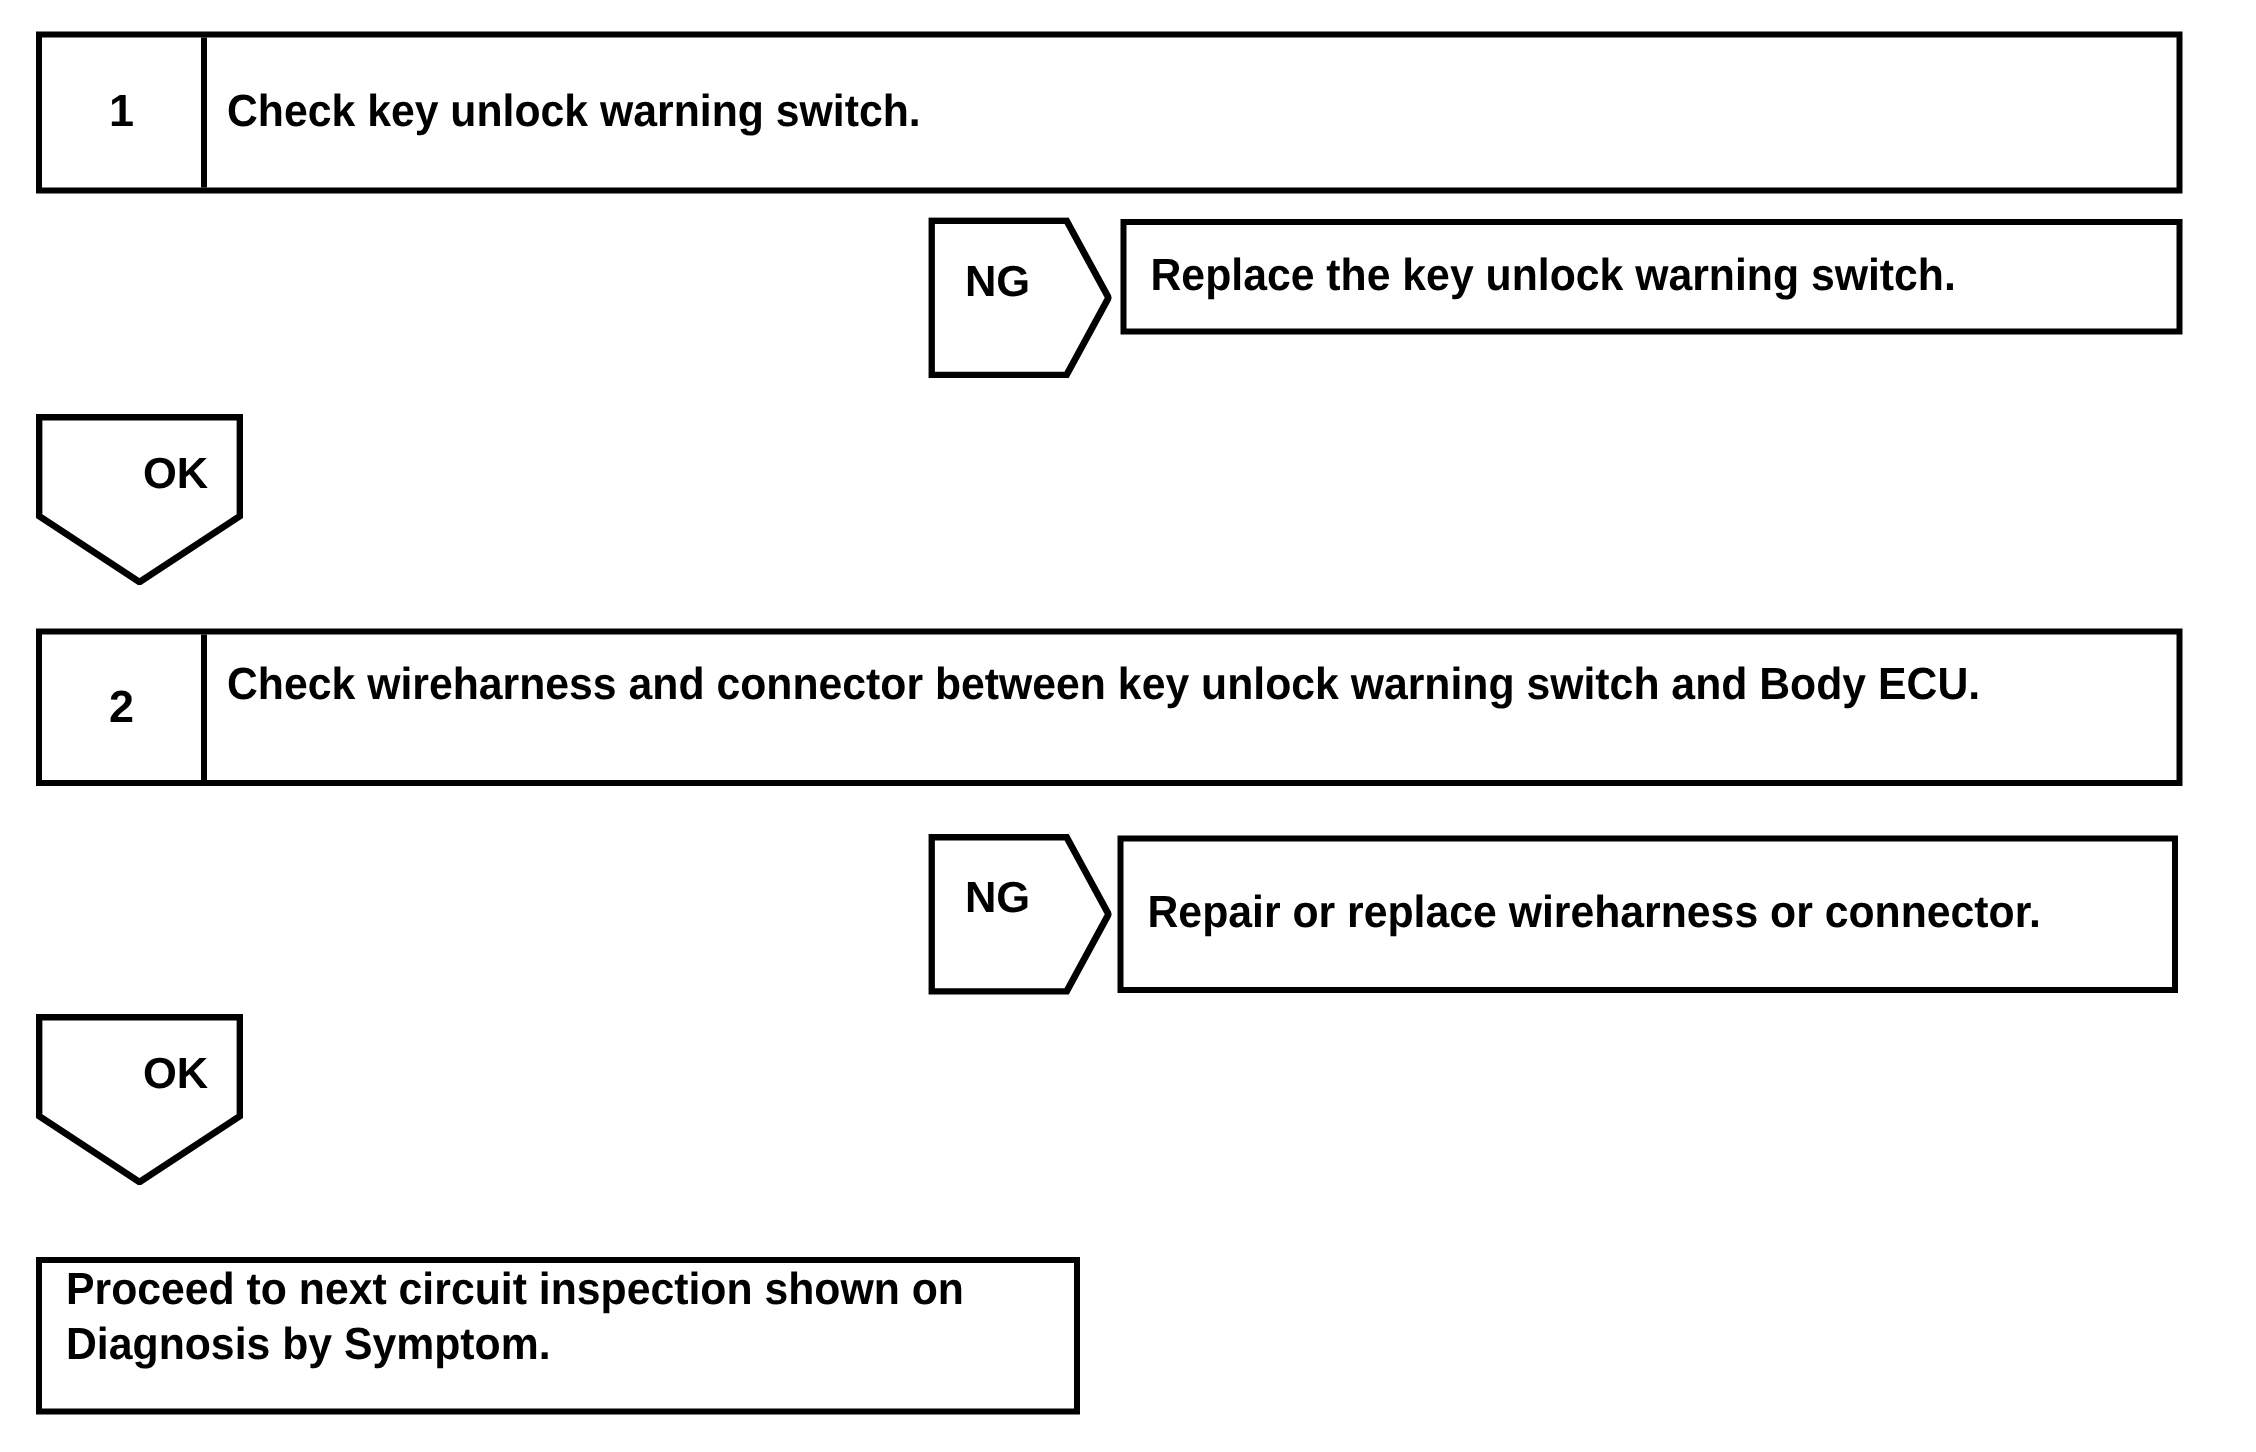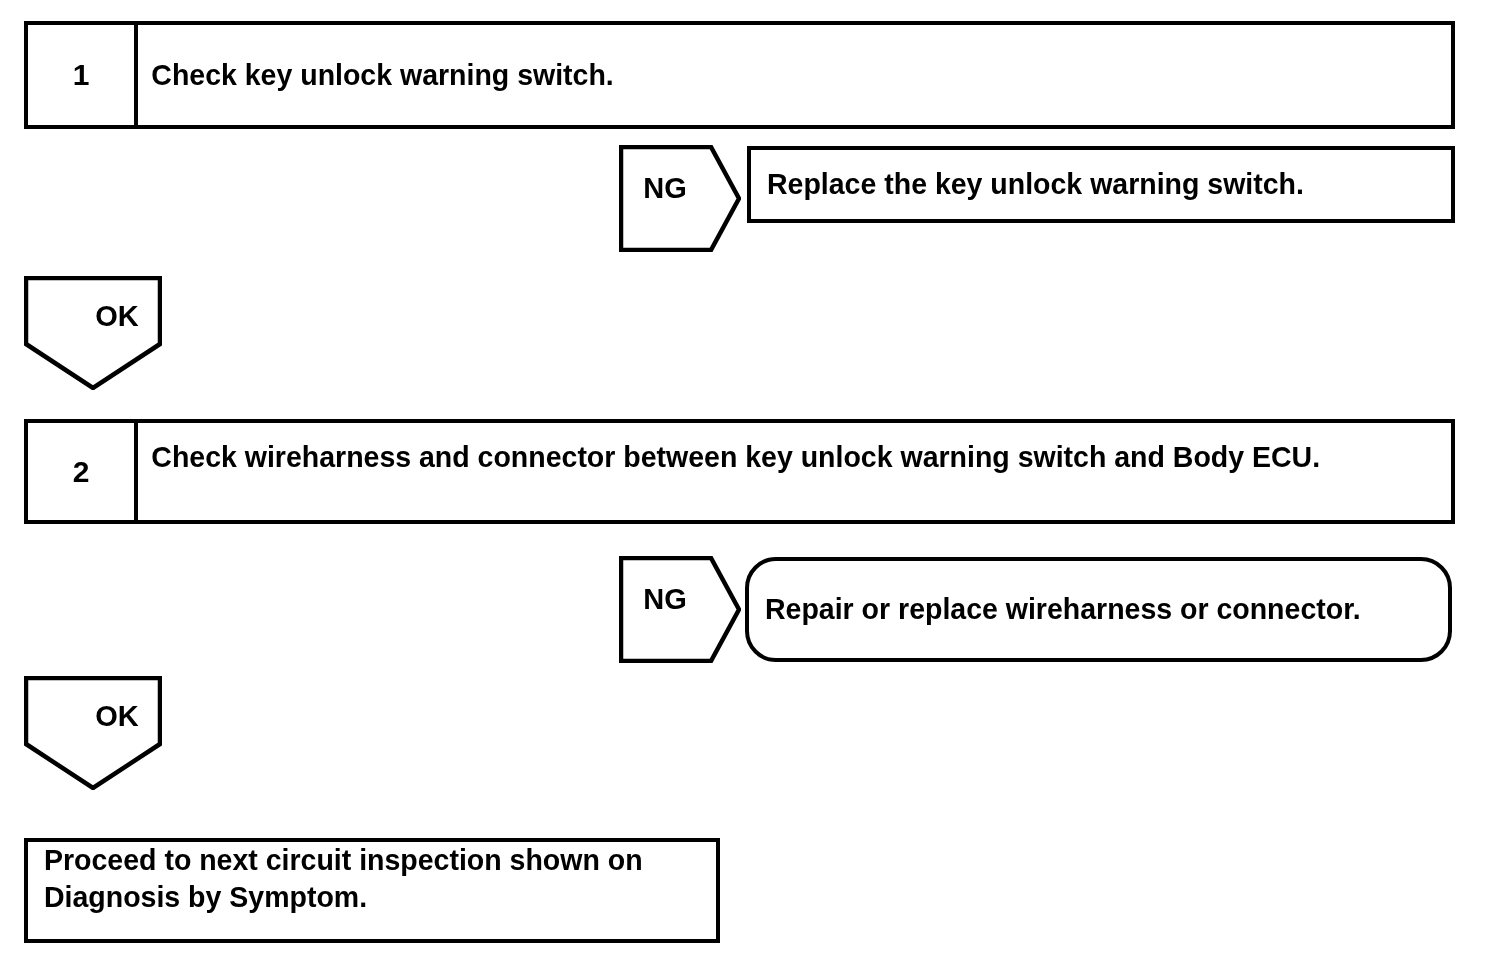--- a/index.html
+++ b/index.html
@@ -149,21 +149,21 @@
     <div class="step-num">2</div>
     <div class="step-text" style="align-items:flex-start; padding-top:16px;">Check wireharness and connector between key unlock warning switch and Body ECU.</div>
   </div>
 
   <div class="ng-arrow" style="left:619px; top:556px;">
     <svg viewBox="0 0 122 107" preserveAspectRatio="none" aria-hidden="true">
       <polygon points="2,2 92,2 120,53.5 92,105 2,105" fill="#ffffff" stroke="#000000" stroke-width="4.5" stroke-linejoin="miter"></polygon>
     </svg>
     <div class="ng-label">NG</div>
   </div>
-  <div class="result-box" style="left:745px; top:557px; width:707px; height:105px;border-radius:31px;">
+  <div class="result-box" style="left:745px; top:557px; width:707px; height:105px;">
     <div class="rb-text">Repair or replace wireharness or connector.</div>
   </div>
 
   <div class="ok-arrow" style="left:24px; top:676px;">
     <svg viewBox="0 0 138 114" preserveAspectRatio="none" aria-hidden="true">
       <polygon points="2,2 136,2 136,68 69,112 2,68" fill="#ffffff" stroke="#000000" stroke-width="4.5" stroke-linejoin="miter"></polygon>
     </svg>
     <div class="ok-label">OK</div>
   </div>
 

